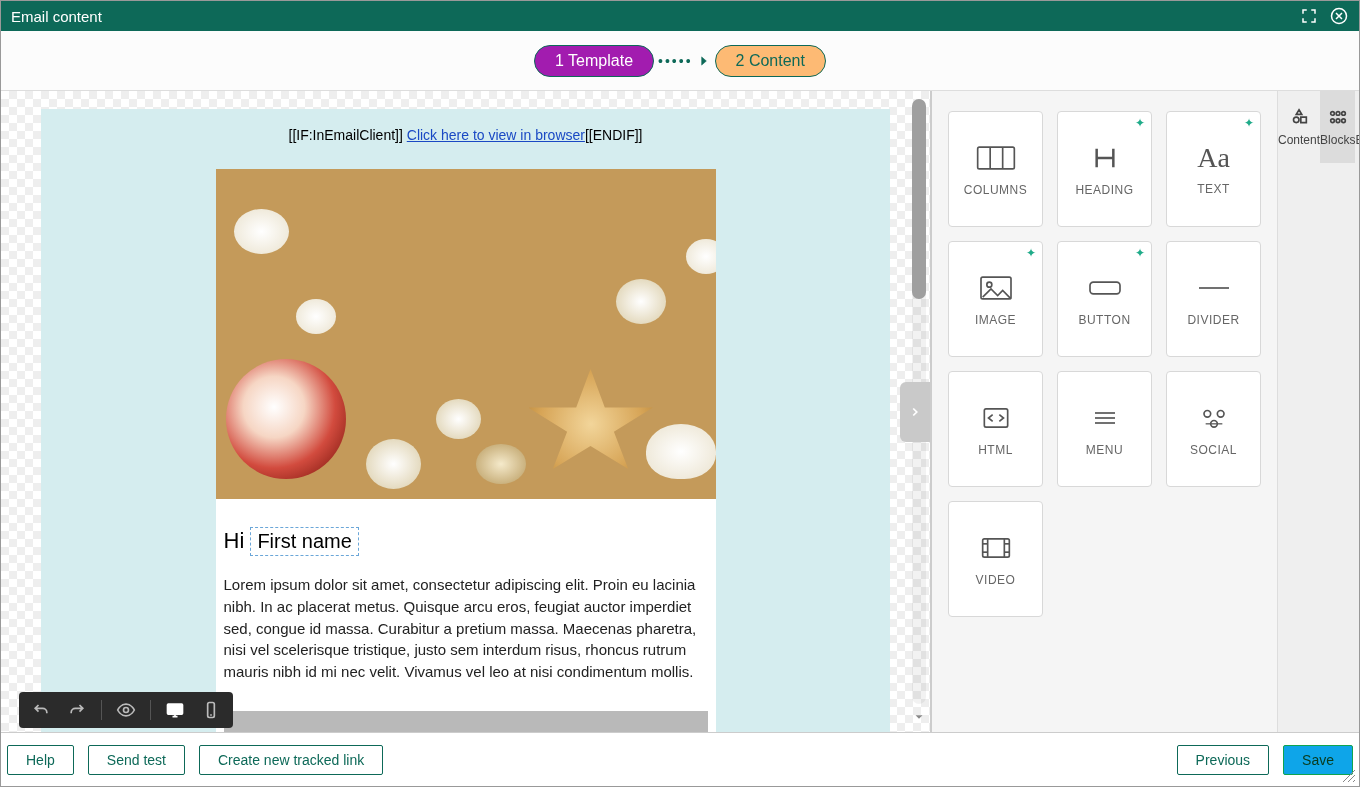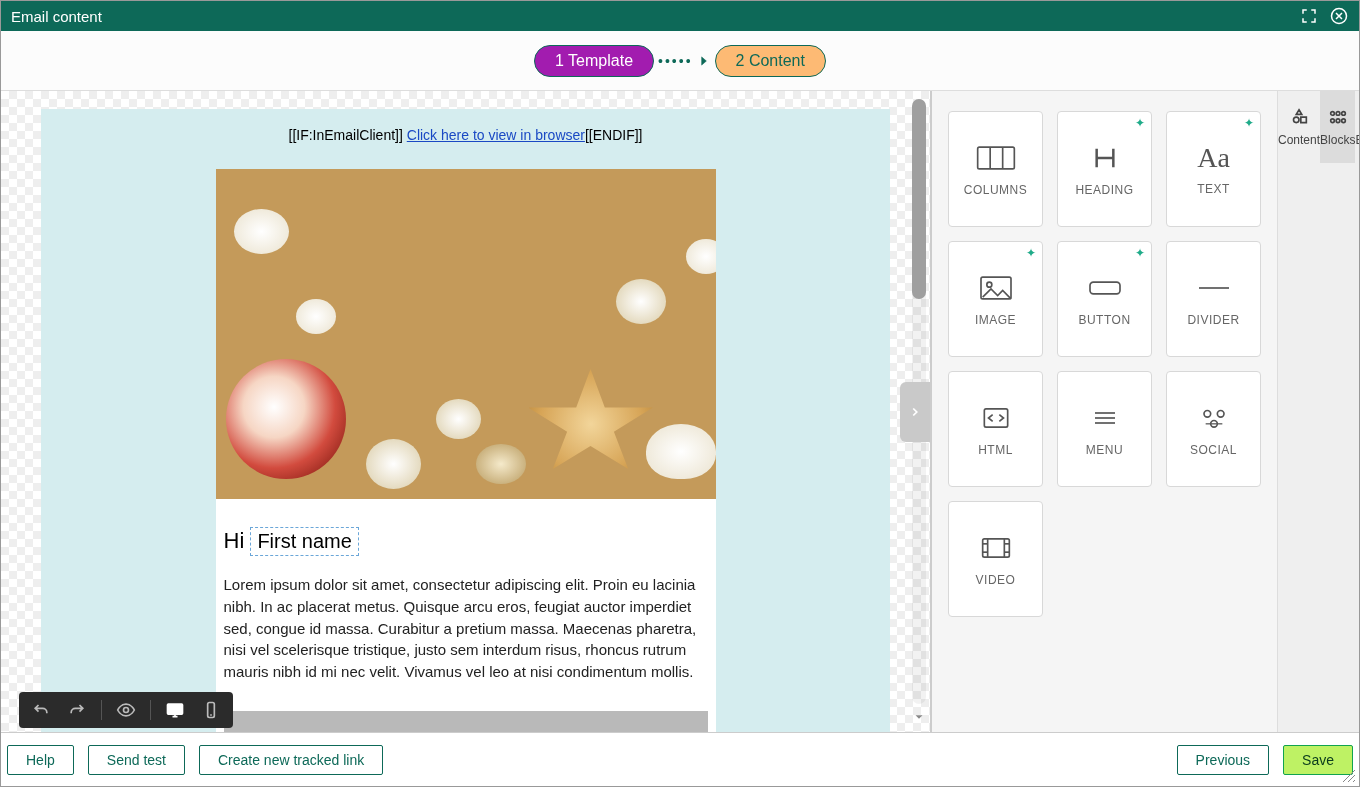--- a/index.html
+++ b/index.html
@@ -69,21 +69,21 @@
 
 .toolbar-float { position:absolute; left:18px; bottom:58px; background:#2b2b2b; border-radius:4px; padding:6px 10px; display:flex; align-items:center; gap:12px; }
 .toolbar-float .tf-item { width:24px; height:24px; display:flex; align-items:center; justify-content:center; cursor:pointer; }
 .toolbar-float .tf-sep { width:1px; height:20px; background:#555; }
 .toolbar-float svg { width:20px; height:20px; stroke:#bbb; fill:none; stroke-width:2; }
 .toolbar-float .tf-item.active svg { fill:#fff; stroke:#fff; }
 
 .footer { height:54px; background:#fff; border-top:1px solid #ccc; display:flex; align-items:center; padding:0 6px; gap:14px; }
 .footer .spacer { flex:1; }
 .btn { border:1.5px solid #0d6958; background:#fff; color:#0d6958; padding:6px 18px; font-size:14px; cursor:pointer; border-radius:2px; }
-.btn.save { background:#bef264; border-color:#11a34f; color:#0a3b1d; font-weight:500; }
+.btn.save { background:#0ea5e9; border-color:#11a34f; color:#0a3b1d; font-weight:500; }
 
 .resize-grip { position:absolute; right:2px; bottom:2px; width:16px; height:16px; }
 .resize-grip svg { width:16px; height:16px; stroke:#888; }
 </style>
 </head>
 <body>
 
 <div class="window">
 
   <div class="titlebar">

